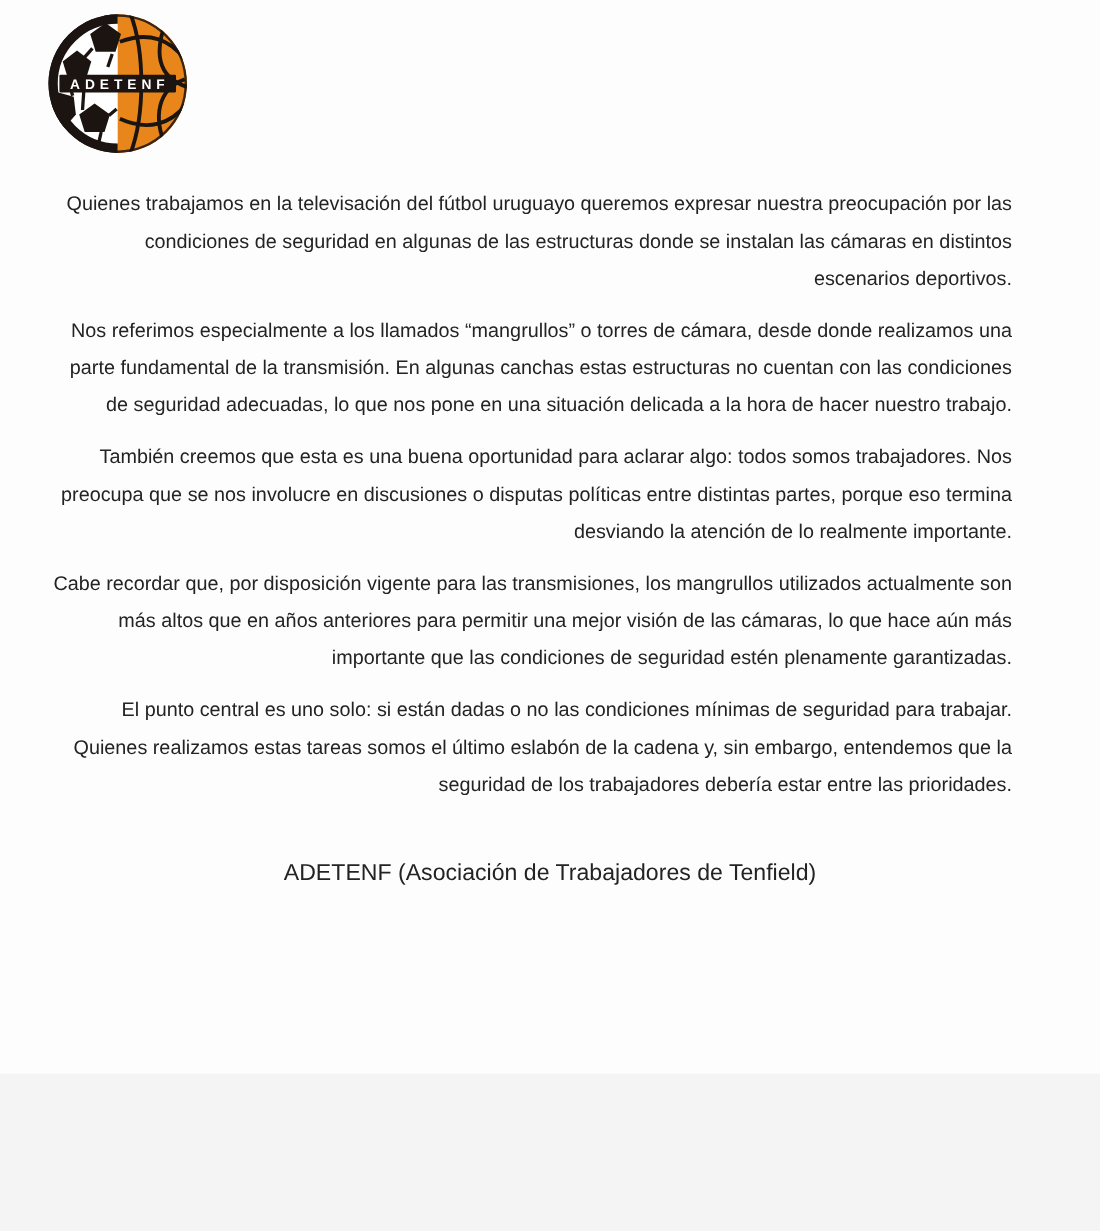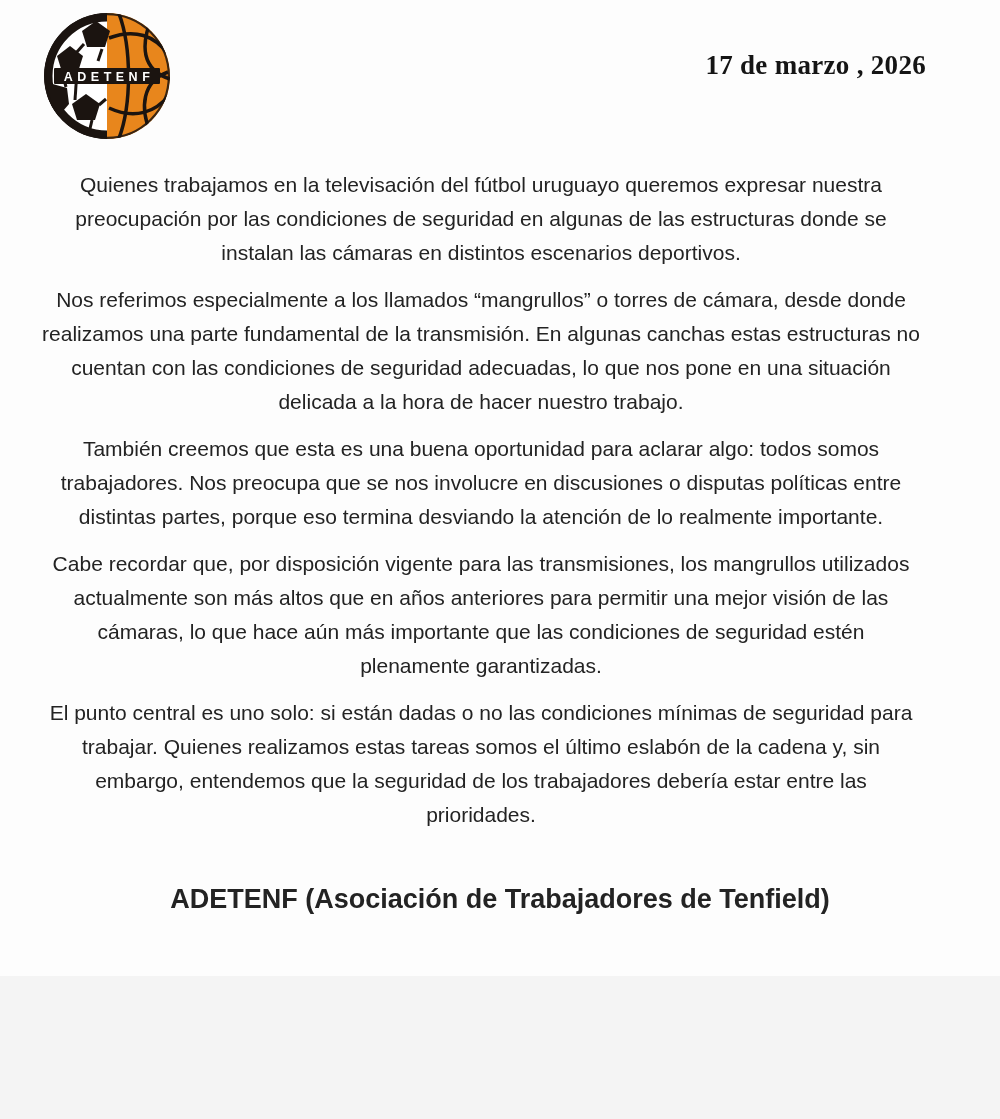--- a/index.html
+++ b/index.html
@@ -37,33 +37,32 @@
     font-weight:700;
     font-size:27px;
     color:#151515;
     letter-spacing:0.3px;
   }
   .letter-body{
     padding:16px 80px 0 42px;
   }
   .letter-body p{
     margin:0 0 13px 0;
-    font-size:21px;
+    font-size:18px;
     line-height:34px;
     color:#232323;
-    text-align:center;
+    text-align:right;
   }
   .footer{
     margin-top:52px;
     text-align:center;
   }
   .signature{
-    font-size:27px;
+    font-size:21px;
     color:#232323;
-    font-weight:bold;
   }
 </style>
 </head>
 <body>
 
 <div class="page">
 
   <header class="header">
 
     <svg class="logo" viewBox="0 0 136 136" xmlns="http://www.w3.org/2000/svg">
@@ -114,21 +113,20 @@
           </g>
         </g>
 
         <circle cx="68" cy="68" r="62" fill="none" stroke="#1B1410" stroke-width="2.5" opacity="0.85"></circle>
       </g>
 
       <rect x="15" y="60" width="106" height="16" rx="1" fill="#1B1410"></rect>
       <text class="banner-text" x="70" y="72.5" text-anchor="middle" fill="#ffffff">ADETENF</text>
     </svg>
 
-    <div class="date">17 de marzo , 2026</div>
   </header>
 
   <main class="letter-body">
 
   <p>Quienes trabajamos en la televisación del fútbol uruguayo queremos expresar nuestra preocupación por las condiciones de seguridad en algunas de las estructuras donde se instalan las cámaras en distintos escenarios deportivos.</p>
       <p>Nos referimos especialmente a los llamados “mangrullos” o torres de cámara, desde donde realizamos una parte fundamental de la transmisión. En algunas canchas estas estructuras no cuentan con las condiciones de seguridad adecuadas, lo que nos pone en una situación delicada a la hora de hacer nuestro trabajo.</p>
       <p>También creemos que esta es una buena oportunidad para aclarar algo: todos somos trabajadores. Nos preocupa que se nos involucre en discusiones o disputas políticas entre distintas partes, porque eso termina desviando la atención de lo realmente importante.</p>
       <p>Cabe recordar que, por disposición vigente para las transmisiones, los mangrullos utilizados actualmente son más altos que en años anteriores para permitir una mejor visión de las cámaras, lo que hace aún más importante que las condiciones de seguridad estén plenamente garantizadas.</p>
       <p>El punto central es uno solo: si están dadas o no las condiciones mínimas de seguridad para trabajar. Quienes realizamos estas tareas somos el último eslabón de la cadena y, sin embargo, entendemos que la seguridad de los trabajadores debería estar entre las prioridades.</p>
     </main>

